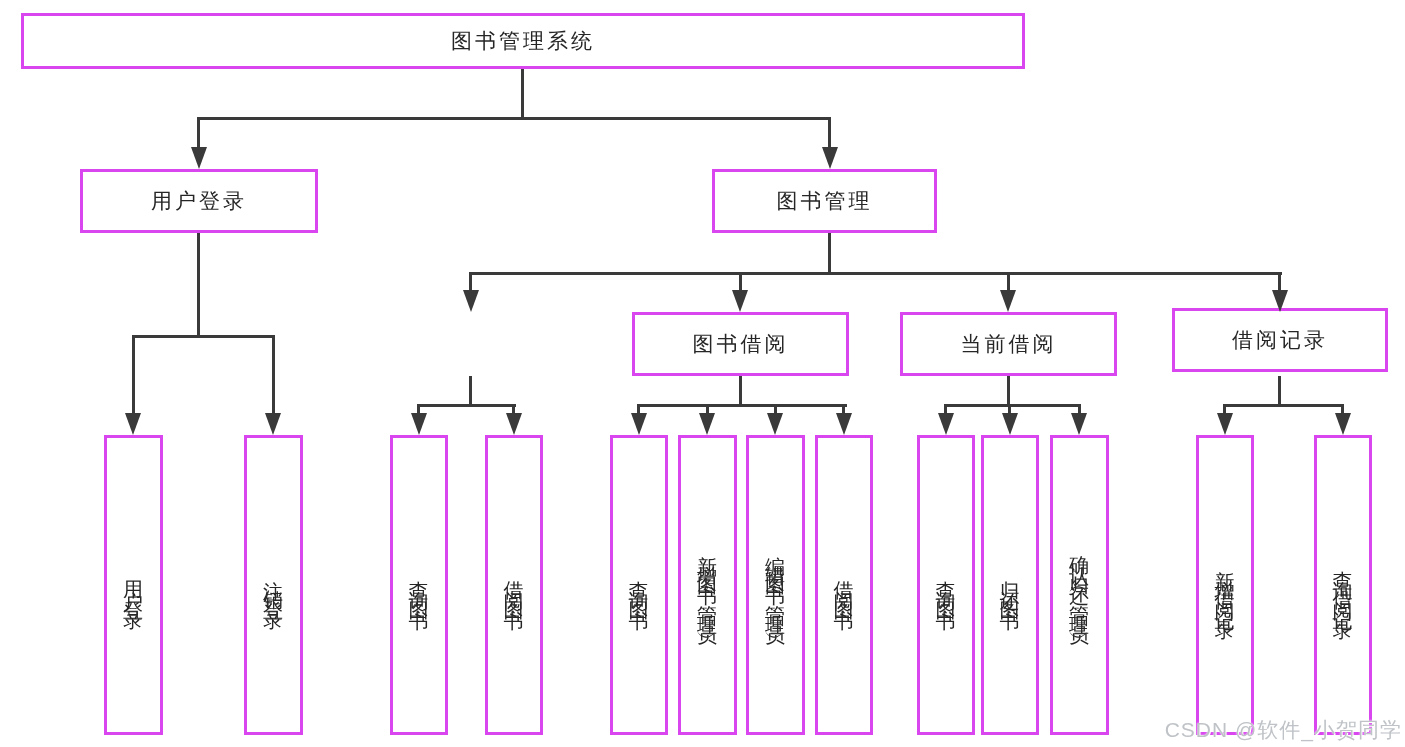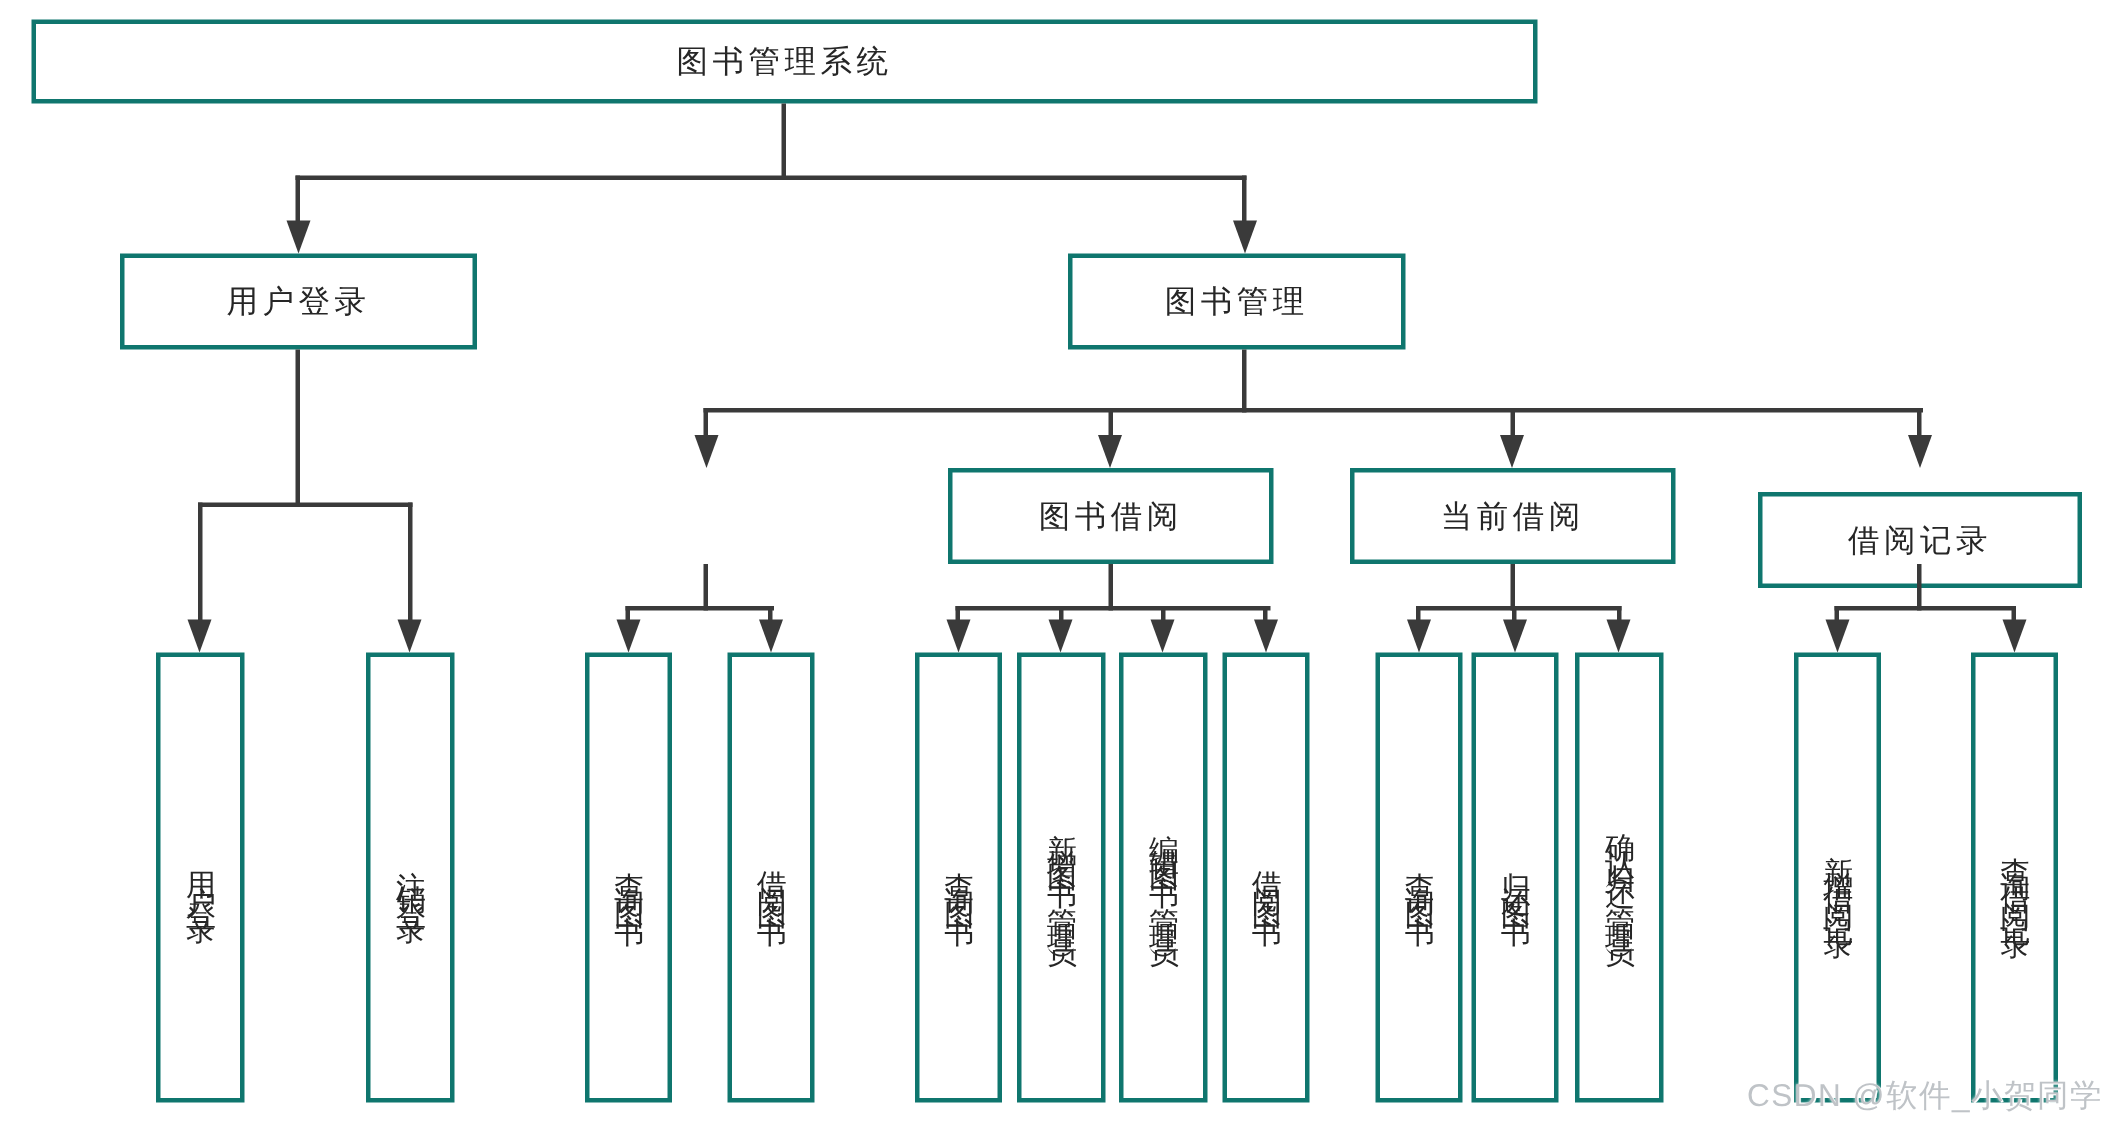--- a/index.html
+++ b/index.html
@@ -6,21 +6,21 @@
   #stage{
     position:relative;
     width:1405px;height:747px;
     background:#ffffff;
     font-family:"Liberation Sans", sans-serif;
     overflow:hidden;
   }
   .box{
     position:absolute;
     box-sizing:border-box;
-    border:3px solid #0f766e;
+    border:3px solid #d946ef;
     background:#ffffff;
     display:flex;
     align-items:center;
     justify-content:center;
     color:#262626;
   }
   .hbox span{
     font-size:21px;
     letter-spacing:3px;
     white-space:nowrap;
@@ -68,21 +68,21 @@
   <div class="box hbox" style="left:712px;top:169px;width:225px;height:64px">
     <span>图书管理</span>
   </div>
 
   <div class="box hbox" style="left:900px;top:312px;width:217px;height:64px">
     <span>当前借阅</span>
   </div>
   <div class="box hbox" style="left:632px;top:312px;width:217px;height:64px">
     <span>图书借阅</span>
   </div>
-  <div class="box hbox" style="left:1172px;top:328px;width:216px;height:64px">
+  <div class="box hbox" style="left:1172px;top:308px;width:216px;height:64px">
     <span>借阅记录</span>
   </div>
 
   <div class="box vbox" style="left:104px;width:59px">
     <span>用户登录</span>
   </div>
   <div class="box vbox" style="left:244px;width:59px">
     <span>注销登录</span>
   </div>
 

